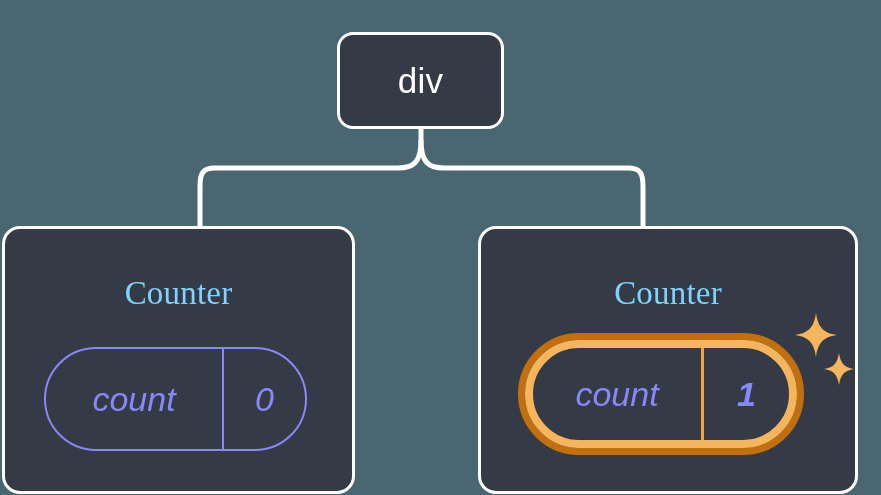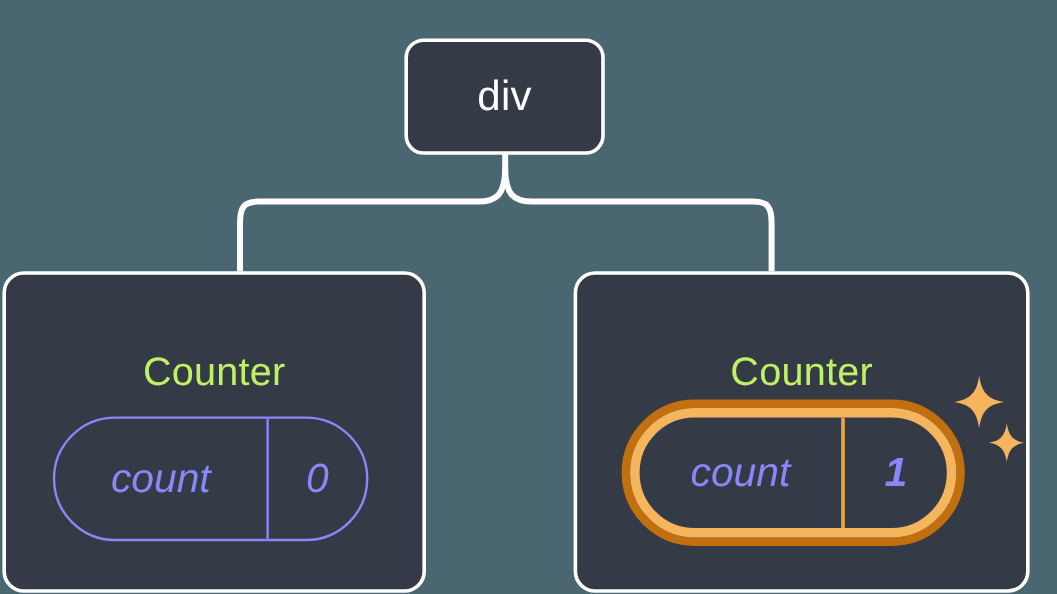--- a/index.html
+++ b/index.html
@@ -67,25 +67,26 @@
   }
   #node-counter-right {
     left: 478px;
     top: 226px;
     width: 380px;
     height: 268px;
     border-radius: 18px;
   }
 
   .node-title {
-    color: #bef264;
+    color: #7dd3fc;
     font-size: 33px;
     line-height: 1;
-    margin-top: 64px;
+    margin-top: 48px;
     letter-spacing: 0.2px;
+    font-family: Liberation Serif, serif;
   }
 
   
   .pill-wrap {
     position: absolute;
     font-style: italic;
   }
   #pill-wrap-left {
     left: 44px;
     top: 347px;

